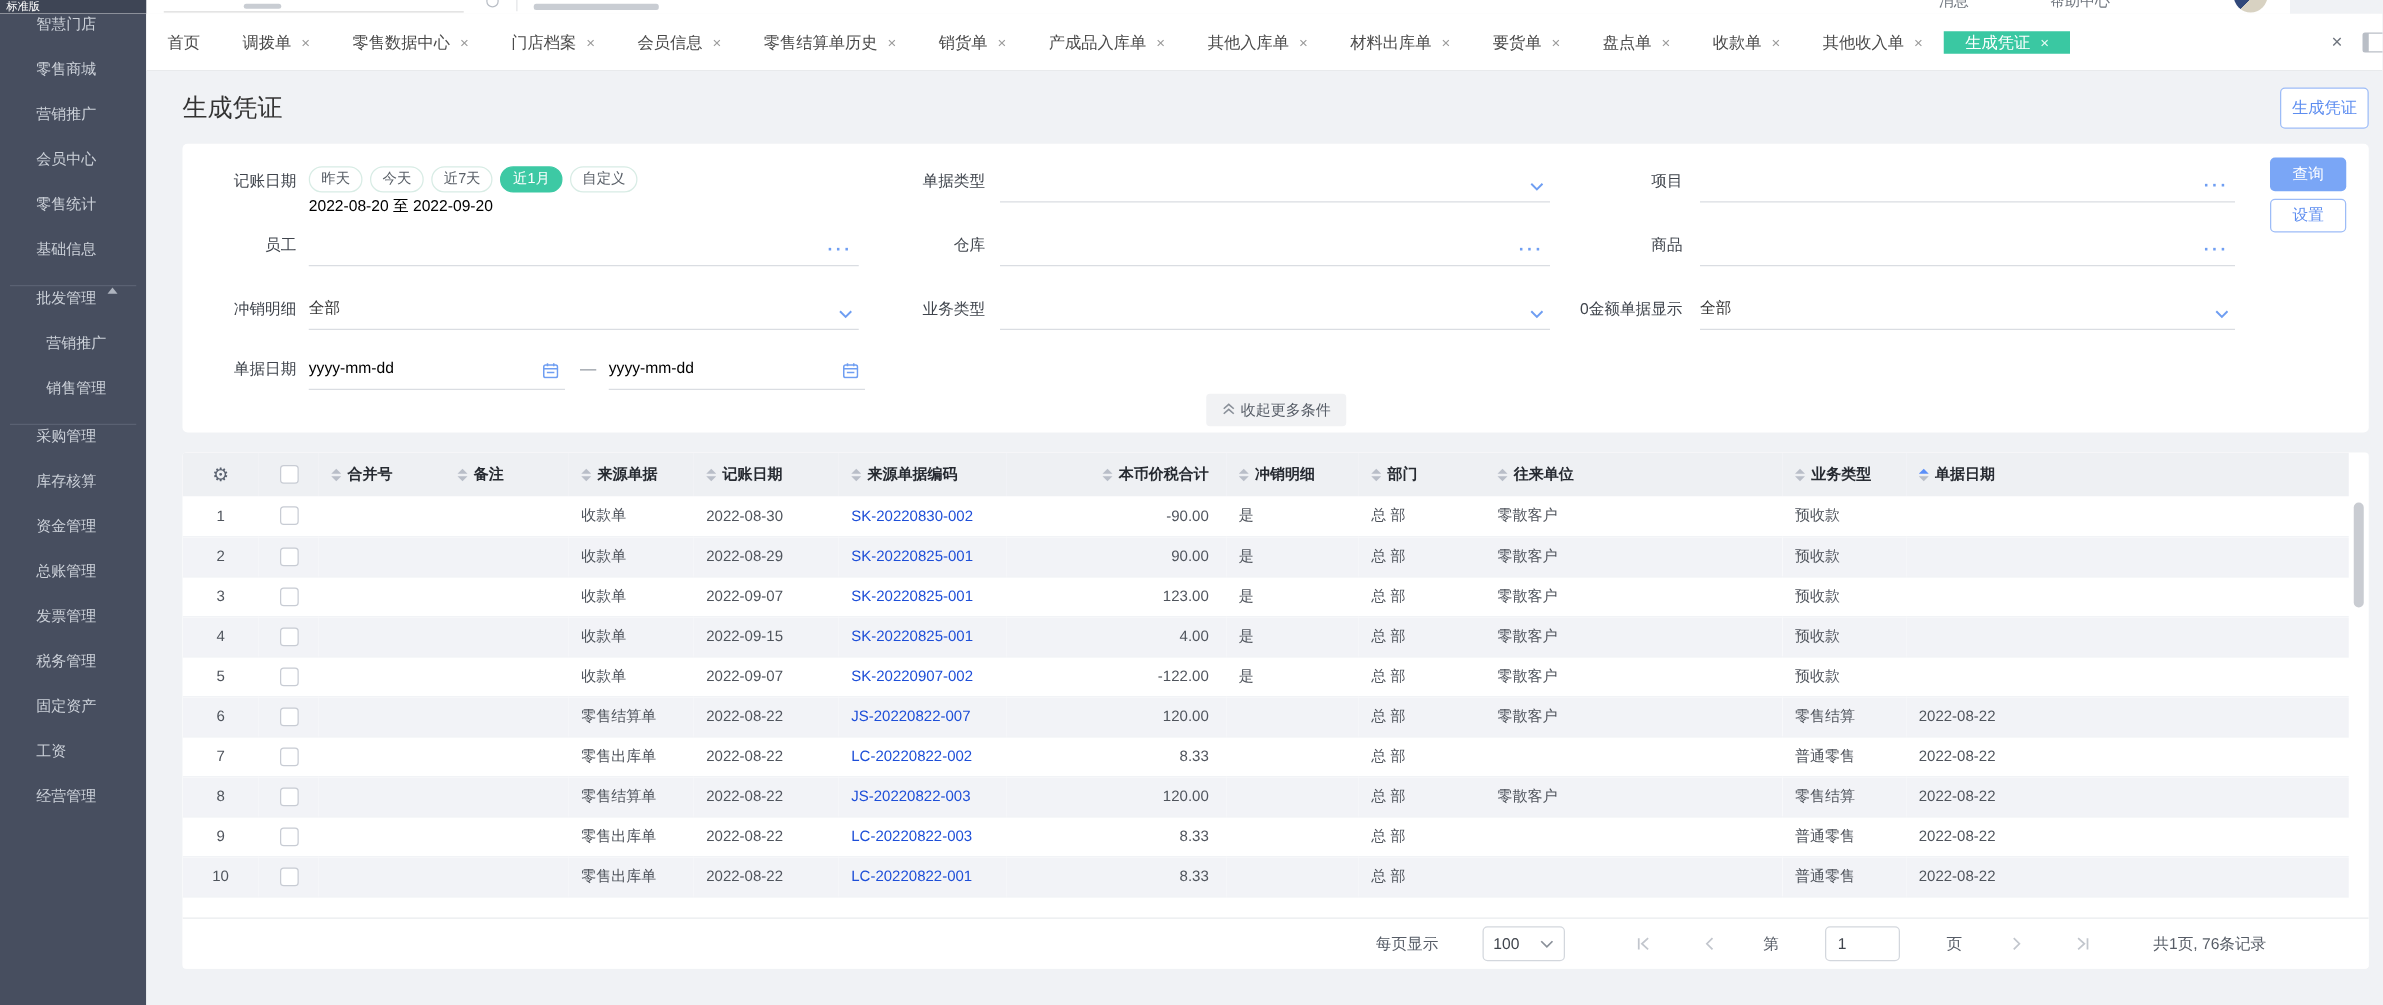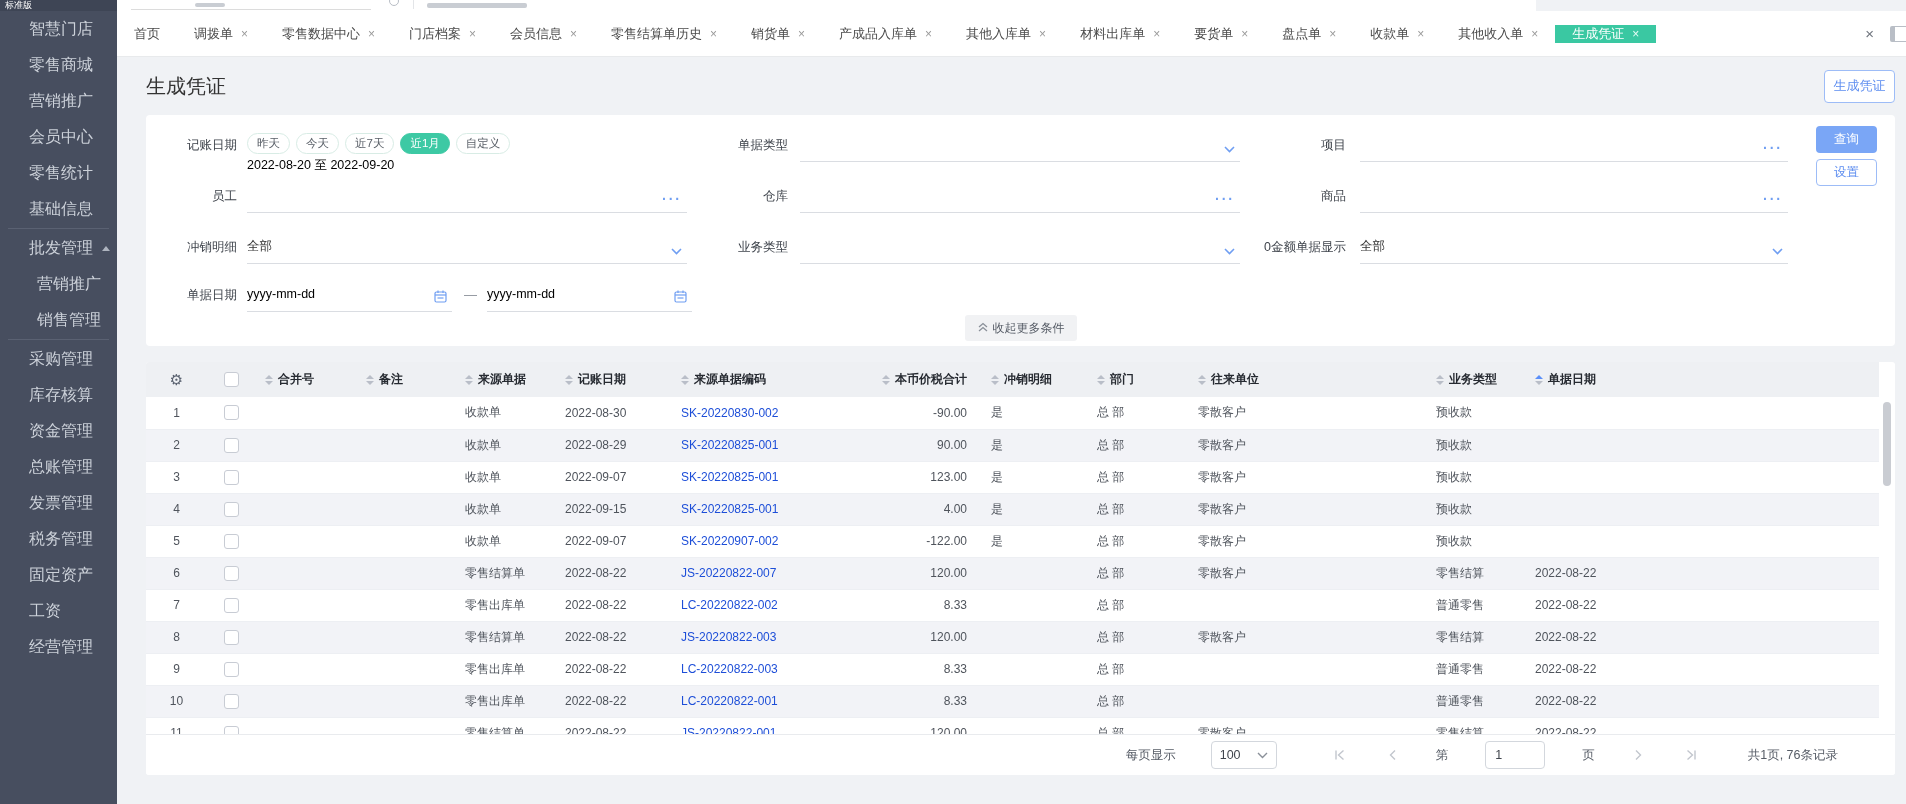--- a/index.html
+++ b/index.html
@@ -1,31 +1,31 @@
 <!DOCTYPE html>
 <html><head>
 <meta charset="utf-8">
 <style>
   * { margin:0; padding:0; box-sizing:border-box; }
   html,body { width:1906px; height:804px; overflow:hidden; }
   body { font-family:"Liberation Sans","DejaVu Sans",sans-serif; font-size:12px; color:#333; background:#f0f2f5; position:relative; }
 
   
-  .topstrip { position:absolute; top:0; left:0; width:1536px; height:11px; background:#fff; overflow:hidden; z-index:9; }
+  .topstrip { position:absolute; top:0; left:0; width:1832px; height:11px; background:#fff; overflow:hidden; z-index:9; }
   .edition-box { position:absolute; left:0; top:0; width:117px; height:11px; background:#3e4555; color:#fff; font-size:9px; line-height:11px; padding-left:5px; }
   .strip-underline { position:absolute; left:131px; top:9px; width:240px; height:1px; background:#dcdcdc; }
   .frag-block { position:absolute; background:#c9cdd3; border-radius:2px; }
   .strip-frag { position:absolute; top:-9px; line-height:20px; color:#6f757e; font-size:12px; white-space:nowrap; }
   .strip-circle { position:absolute; left:389px; top:-4px; width:10px; height:10px; border:1px solid #b9bec6; border-radius:50%; }
   .strip-divider { position:absolute; left:413px; top:0; width:1px; height:9px; background:#e3e5e8; }
   .avatar { position:absolute; left:1787px; top:-17px; width:27px; height:27px; border-radius:50%; background:linear-gradient(135deg,#31487a 55%,#d8d2c2 55%); }
 
   
   .sidebar { position:absolute; left:0; top:11px; width:117px; height:793px; background:#474e5f; overflow:hidden; }
-  .side-item { height:36px; display:flex; align-items:center; padding-left:29px; color:#ccd1d9; font-size:16px; cursor:pointer; white-space:nowrap; }
+  .side-item { height:36px; display:flex; padding-left:29px; color:#ccd1d9; font-size:12px; cursor:pointer; white-space:nowrap; }
   .side-item.indent { padding-left:37px; }
   .caret-up { width:0; height:0; border-left:4px solid transparent; border-right:4px solid transparent; border-bottom:5px solid #aeb4bf; margin-left:9px; }
   .side-divider { height:1px; background:#5a6172; margin:1px 8px; }
 
   
   .main { position:absolute; left:117px; top:11px; width:1789px; bottom:0; }
   .tabbar { height:46px; background:#fff; display:flex; align-items:center; border-bottom:1px solid #e8eaec; }
   .tab { display:flex; align-items:center; padding:0 17px; font-size:13px; color:#4a4a4a; cursor:pointer; white-space:nowrap; }
   .tab .tab-x { margin-left:8px; color:#9a9a9a; font-size:12px; }
   .tab.active { background:#3ac8a2; color:#fff; }
@@ -72,21 +72,21 @@
   tr.stripe td { background:#f2f3f7; }
   tr.rowline td { border-bottom:1px solid #edeff3; }
   td.center { text-align:center; padding-left:0; }
   td.right { text-align:right; padding-right:14px; }
   .cb { display:inline-block; width:15px; height:15px; background:#fff; border:1px solid #c8ccd4; border-radius:3px; vertical-align:middle; cursor:pointer; }
   .code-link { color:#1d4ed8; cursor:pointer; }
   .gear { font-size:15px; color:#5a6270; cursor:pointer; }
   .vscroll { position:absolute; right:4px; top:40px; width:8px; height:84px; background:#c9ccd2; border-radius:4px; cursor:pointer; }
 
   
-  .pager { position:absolute; left:0; right:0; bottom:0; height:41px; background:#fff; border-top:1px solid #e9ebee; display:flex; align-items:center; justify-content:flex-end; padding-right:57px; color:#565c66; font-size:12.5px;gap:25px; }
+  .pager { position:absolute; left:0; right:0; bottom:0; height:41px; background:#fff; border-top:1px solid #e9ebee; display:flex; align-items:center; justify-content:flex-end; padding-right:82px; color:#565c66; font-size:12.5px;gap:25px; }
   .size-select { width:66px; height:28px; border:1px solid #d3d7dd; border-radius:4px; display:flex; align-items:center; justify-content:space-between; padding:0 8px; margin:0 24px 0 10px; cursor:pointer; color:#40454d; }
   .nav-btn { display:flex; align-items:center; margin:0 7px; cursor:pointer; }
   .page-input { width:60px; height:28px; border:1px solid #d3d7dd; border-radius:4px; line-height:26px; padding-left:9px; margin:0 8px; color:#40454d; }
   .pager .txt { margin:0 4px; }
   .total-text { margin-left:18px; }
 </style>
 </head>
 <body>
 
 <div class="topstrip">
@@ -639,35 +639,20 @@
                 <td>零售出库单</td>
                 <td>2022-08-22</td>
                 <td><span class="code-link">LC-20220822-001</span></td>
                 <td class="right">8.33</td>
                 <td></td>
                 <td>总 部</td>
                 <td></td>
                 <td>普通零售</td>
                 <td>2022-08-22</td>
               </tr>
-              <tr class="rowline">
-                <td class="center">11</td>
-                <td class="center"><span class="cb"></span></td>
-                <td></td>
-                <td></td>
-                <td>零售结算单</td>
-                <td>2022-08-22</td>
-                <td><span class="code-link">JS-20220822-001</span></td>
-                <td class="right">120.00</td>
-                <td></td>
-                <td>总 部</td>
-                <td>零散客户</td>
-                <td>零售结算</td>
-                <td>2022-08-22</td>
-              </tr>
             </tbody>
         </table>
       </div>
       <div class="vscroll"></div>
 
       <div class="pager">
         <span>每页显示</span>
         <div class="size-select">
           <span>100</span>
           <svg width="11" height="7" viewBox="0 0 11 7">

